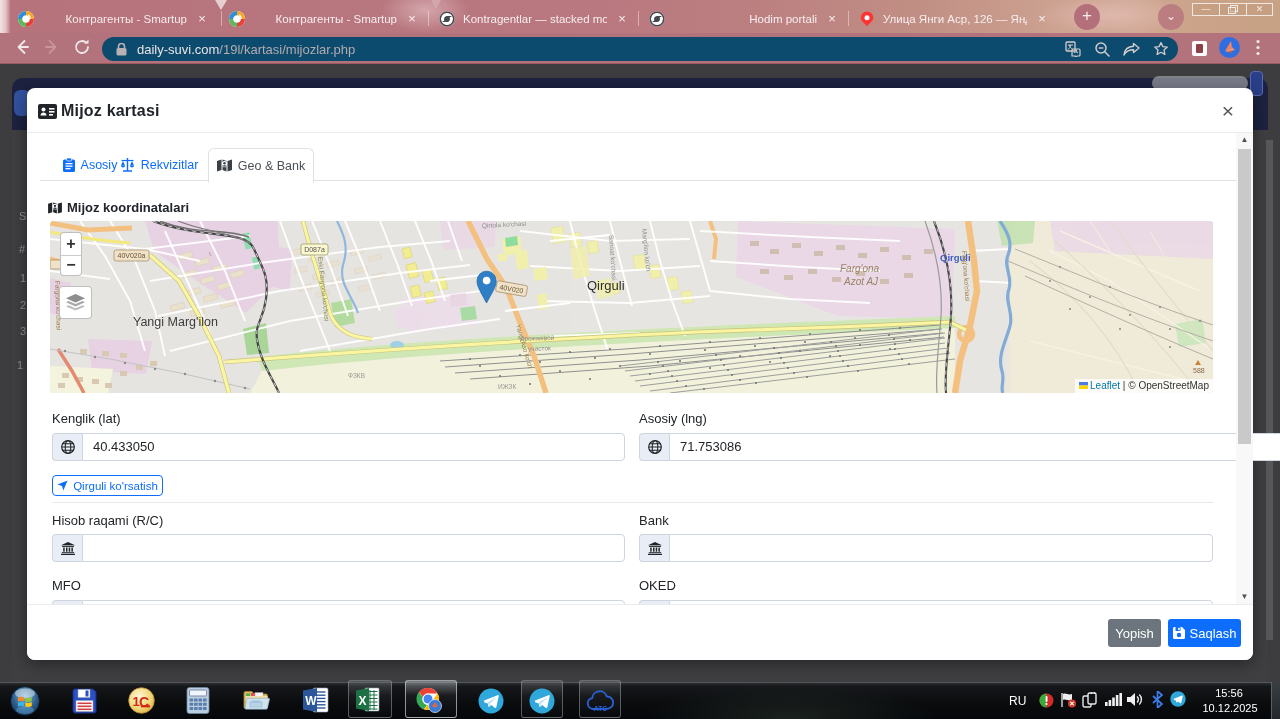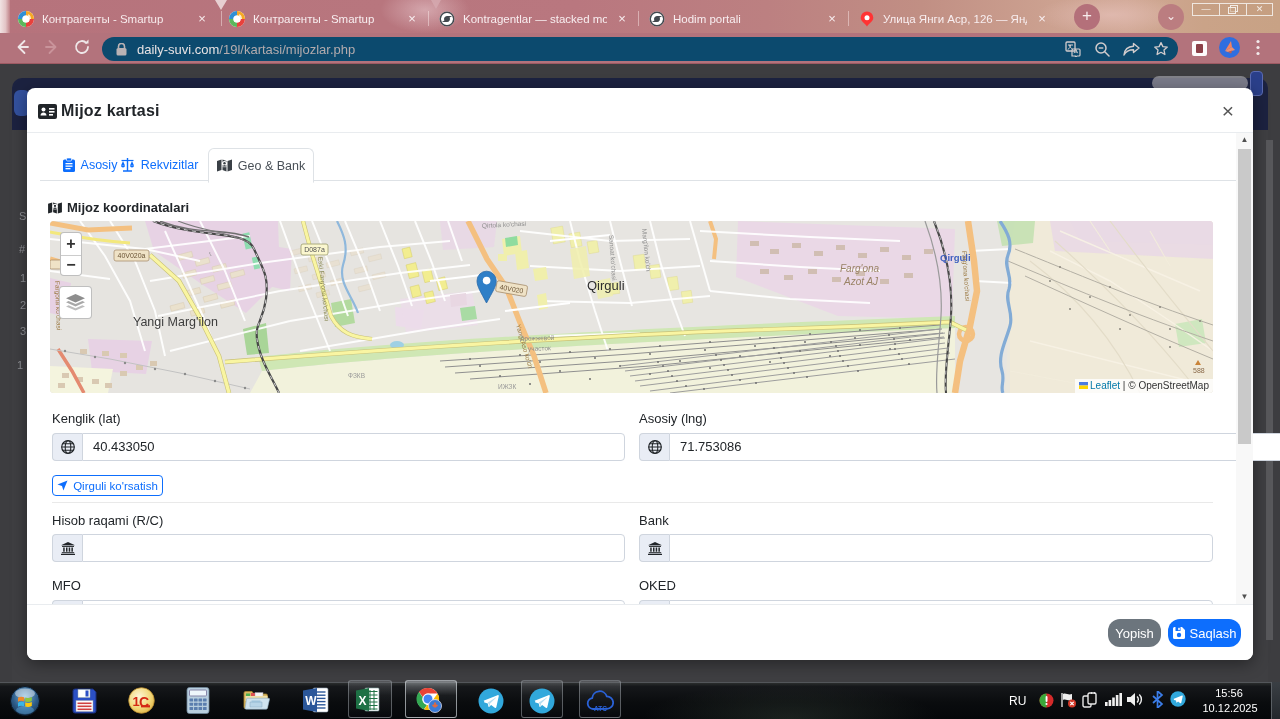--- a/index.html
+++ b/index.html
@@ -10,21 +10,21 @@
   
   #tabbar { left:0; top:0; width:1280px; height:33px;
     background:linear-gradient(90deg,#b6737c 0%,#b8767e 30%,#b9777f 45%,#bc8081 60%,#c18f84 72%,#cca190 82%,#d1a896 88%,#caa388 94%,#c8a285 100%); }
   #tabbar:before { content:""; position:absolute; left:0; top:0; width:10px; height:33px;
     background:linear-gradient(90deg,#f1e3e3 0%,#e3c4c6 55%,#c08288 100%); }
   #tabbar:after { content:""; position:absolute; left:380px; top:0; width:90px; height:33px;
     background:radial-gradient(ellipse at 50% 30%, rgba(235,205,210,.55), transparent 70%); }
   #themespot2 { position:absolute; left:1040px; top:0; width:130px; height:33px;
     background:radial-gradient(ellipse at 55% 45%, rgba(233,196,190,.6), transparent 75%); }
   .tab { position:absolute; top:5px; height:28px; border-radius:8px 8px 0 0; display:flex; align-items:center; font-size:11.5px; }
-  .tab .ttl { white-space:nowrap; overflow:hidden; flex:1; }
+  .tab .ttl { white-space:nowrap; overflow:hidden; flex:1;text-align:right; }
   .tab .x { width:16px; height:16px; border-radius:8px; text-align:center; line-height:15px; font-size:13px; margin:0 7px; }
   .tabsep { position:absolute; top:11px; width:1px; height:15px; background:rgba(255,240,240,.45); }
   .favwrap { width:16px; height:16px; margin:0 8px 0 10px; flex:none; }
   .newtab { position:absolute; left:1074px; top:4px; width:26px; height:26px; border-radius:13px; background:#b4707a; color:#f7eced; font-size:17px; text-align:center; line-height:24px; font-weight:400;}
   .tabmenu { position:absolute; left:1158px; top:4px; width:26px; height:26px; border-radius:13px; background:#bb7d80; color:#f7eced; font-size:12px; text-align:center; line-height:25px; }
   .winbtns { position:absolute; left:1192px; top:3px; display:flex; }
   .winbtns div { width:27px; height:13px; border:1px solid #efe7e0; border-right:none; color:#f3ece6; font-size:9px; text-align:center; line-height:11px; background:rgba(190,150,120,.25); }
   .winbtns div:last-child { border-right:1px solid #efe7e0; }
 
   #toolbar { left:0; top:33px; width:1280px; height:30px; background:#b3737c; }
@@ -64,21 +64,21 @@
   .iaddon { width:30px; background:#e9edf5; border:1px solid #cfd5de; border-right:none; border-radius:4px 0 0 4px; display:flex; align-items:center; justify-content:center; }
   .ifield { flex:1; background:#fff; border:1px solid #cfd5de; border-radius:0 4px 4px 0; font-size:13px; color:#212529; line-height:26px; padding-left:10px; }
   #showbtn { position:absolute; left:25px; top:387px; width:111px; height:21px; white-space:nowrap; font-size:11.5px; border:1px solid #0d6efd; border-radius:4px; color:#0d6efd; display:flex; align-items:center; justify-content:center; gap:5px; background:#fff;}
   .mhr { position:absolute; left:25px; width:1161px; height:1px; background:#e9e9e9; }
 
   #sbar { position:absolute; left:1209px; top:45px; width:17px; height:471px; background:#f8f8f8; }
   #sbar .thumb { position:absolute; left:2px; top:16px; width:13px; height:295px; background:#c9c9c9; border-radius:0px; }
   #sbar .ar { position:absolute; left:0; width:17px; height:14px; color:#505050; font-size:8px; text-align:center; line-height:14px; }
 
   #mfoot { position:absolute; left:0; top:516px; width:1226px; height:56px; border-top:1px solid #e9ecef; border-radius:0 0 8px 8px; background:#fff; }
-  .btn { position:absolute; top:15px; height:28px; border-radius:12px; color:#fff; font-size:13px; display:flex; align-items:center; justify-content:center; gap:5px; }
+  .btn { position:absolute; top:15px; height:28px; border-radius:3px; color:#fff; font-size:13px; display:flex; align-items:center; justify-content:center; gap:5px; }
   #btnclose { left:1081px; width:53px; background:#6c757d; }
   #btnsave { left:1141px; width:73px; background:#0d6efd; }
 
   
   #taskbar { left:0; top:682px; width:1280px; height:37px; background:linear-gradient(#303332 0%, #15171a 12%, #0a0c0e 55%, #05070a 100%); }
   .tray { position:absolute; color:#fff; font-size:11px; }
 </style>
 </head>
 <body>
 <div id="stage">

